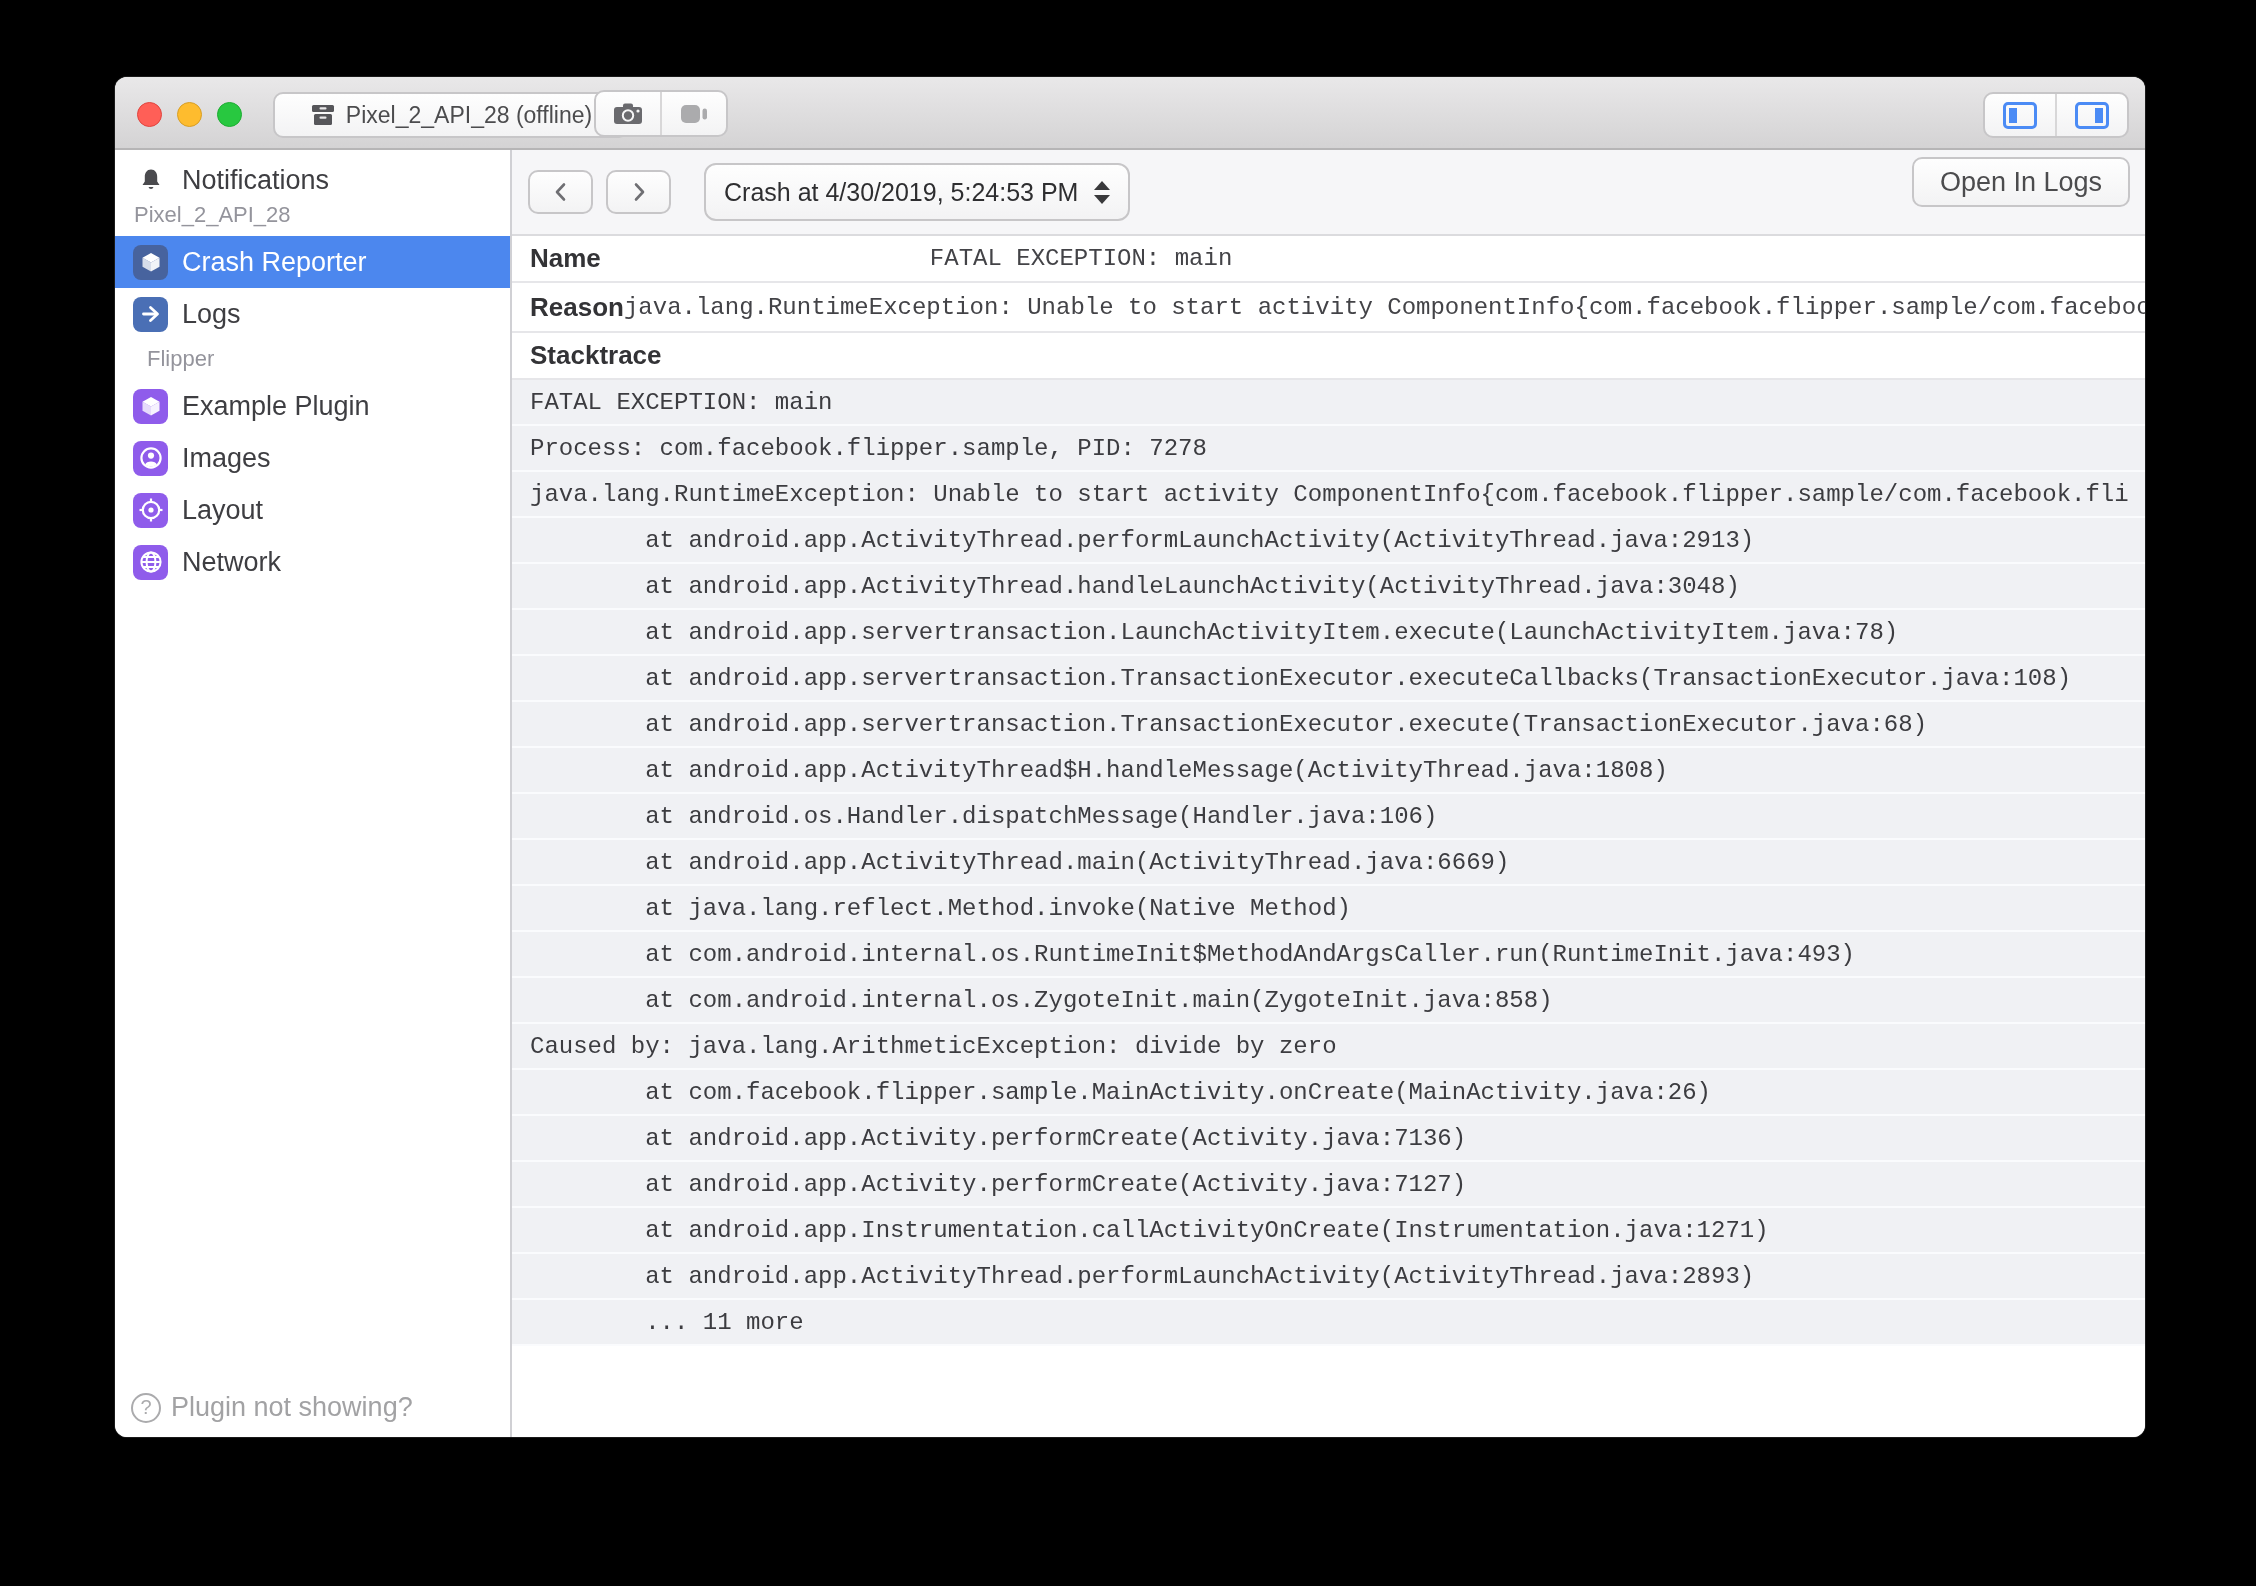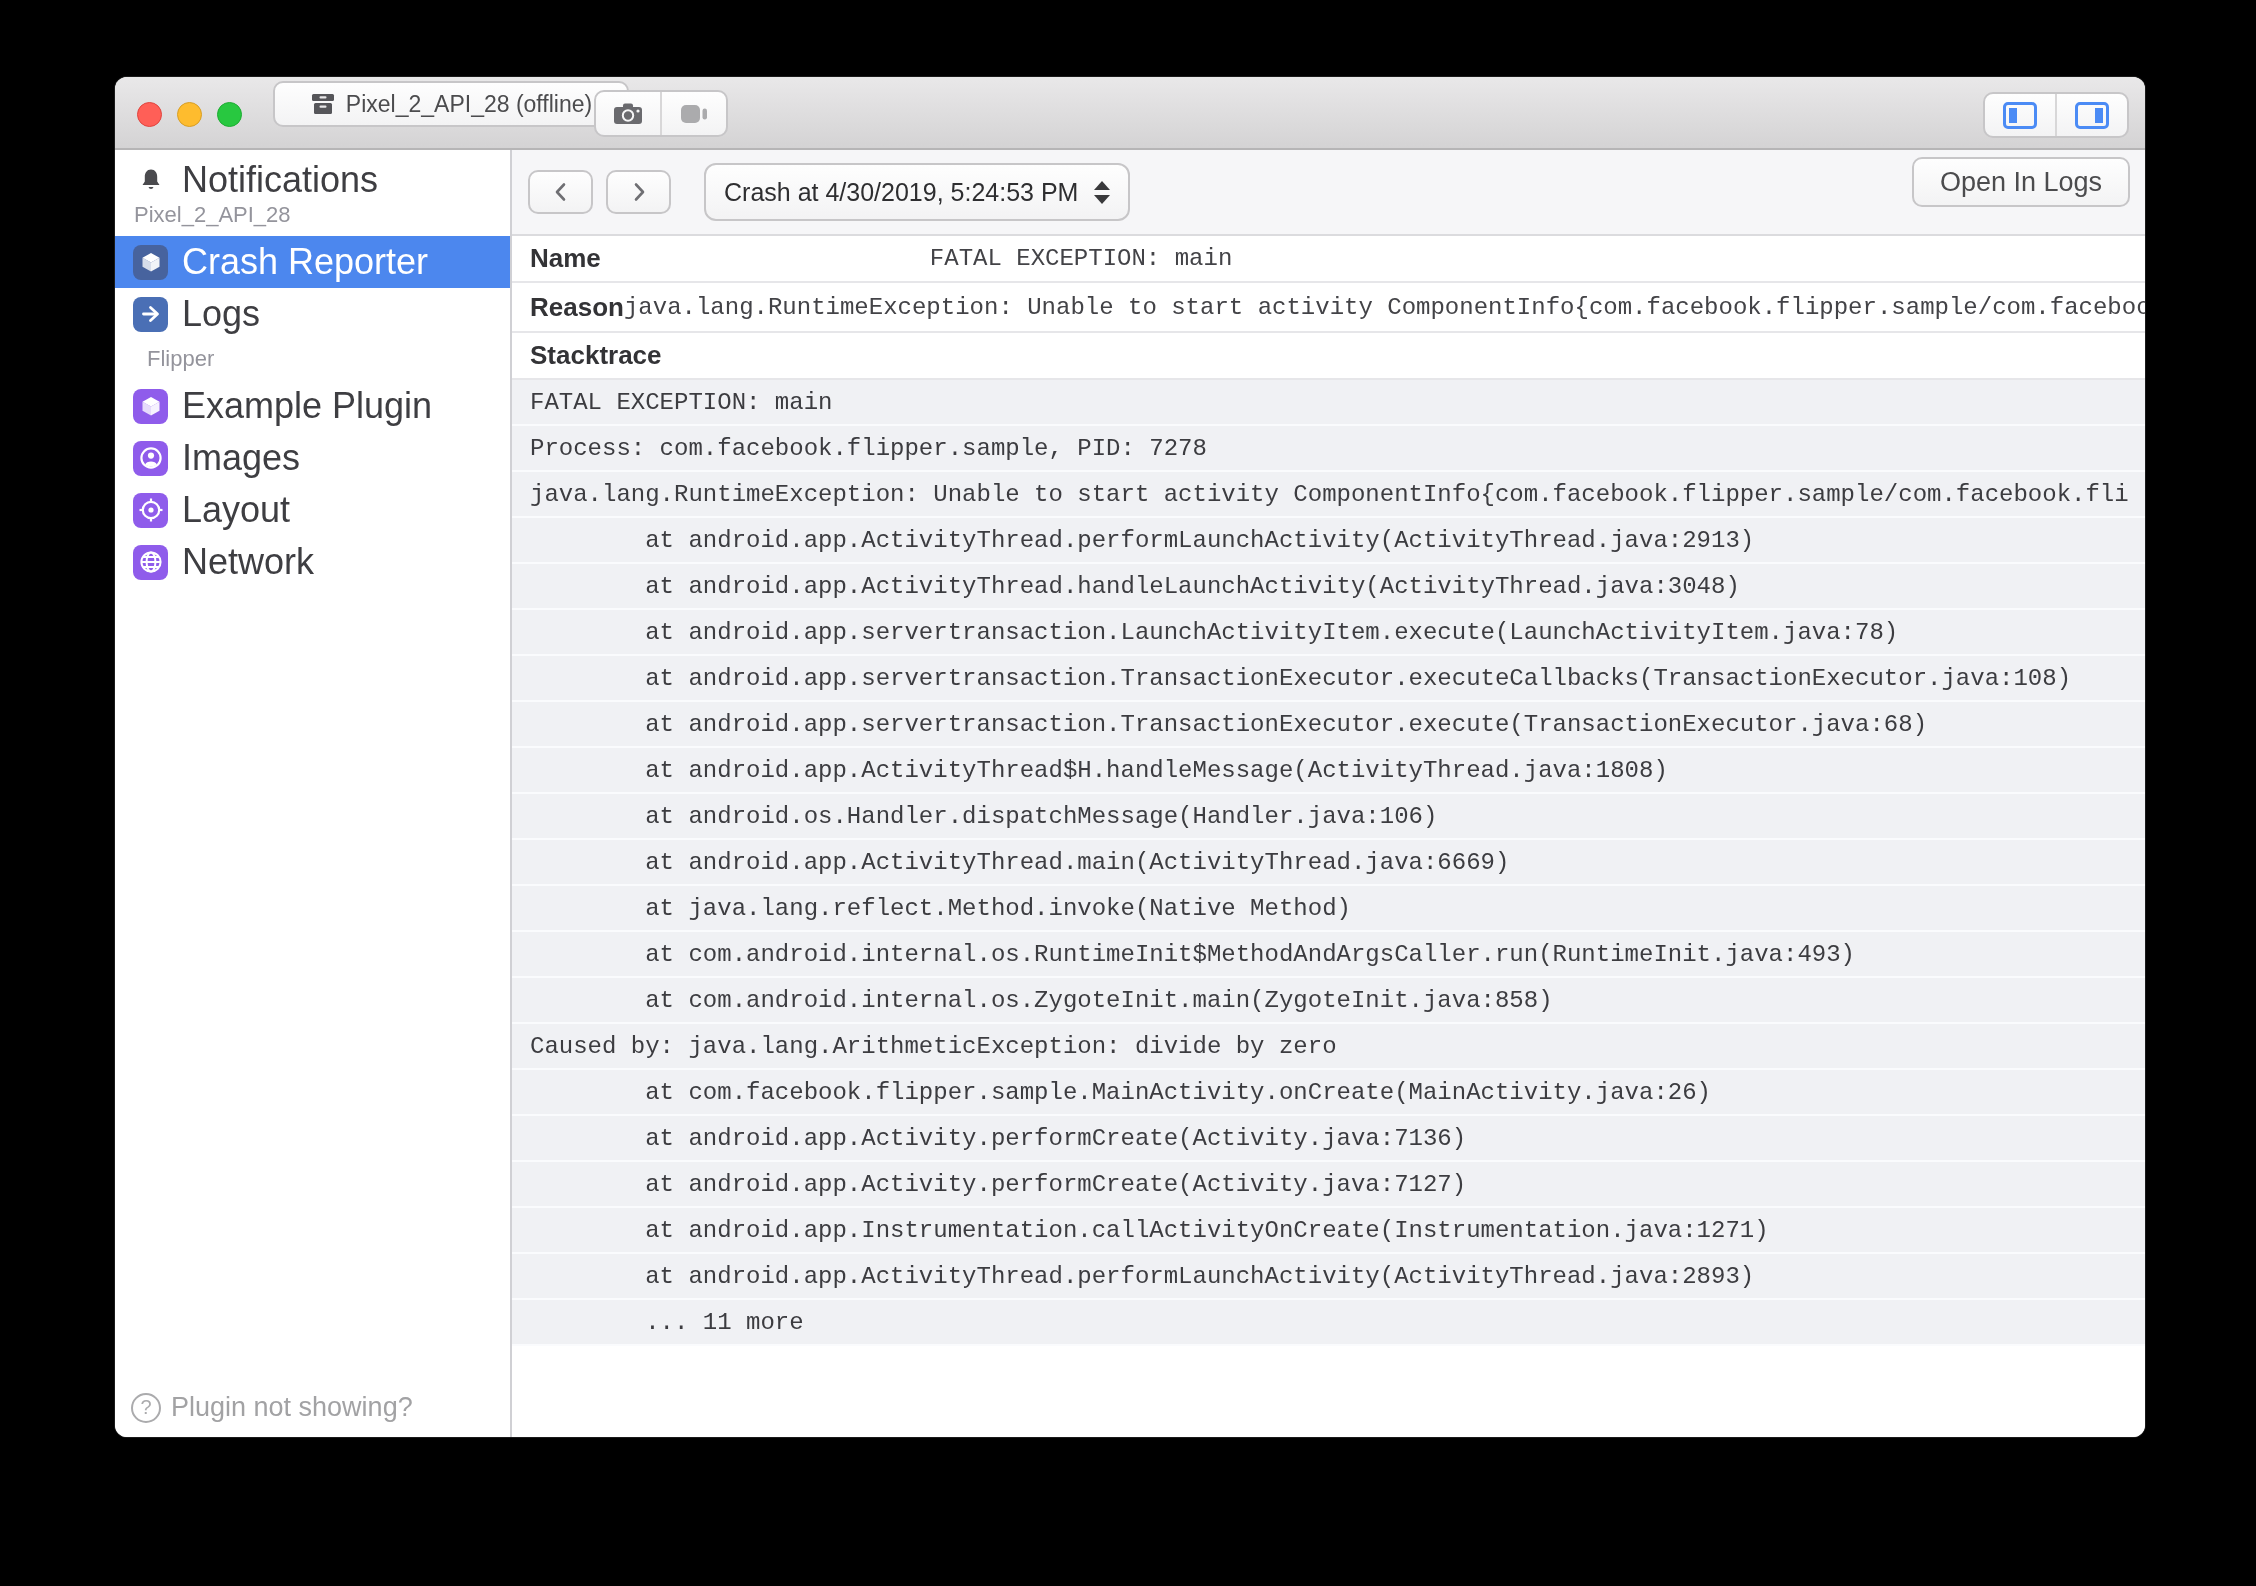--- a/index.html
+++ b/index.html
@@ -24,21 +24,21 @@
   .tl-close { background:#ff5f57; border:1px solid #e0443e; }
   .tl-min   { background:#febc2e; border:1px solid #d89e24; }
   .tl-zoom  { background:#28c840; border:1px solid #1dad32; }
 
   .mac-btn {
     background:linear-gradient(#fefefe,#f3f3f4);
     border:2px solid #c7c6c8; border-radius:10px;
     display:flex; align-items:center; justify-content:center;
     color:#4c4c4e; cursor:default;
   }
-  .device-btn { position:absolute; left:158px; top:4px; width:356px; height:46px; gap:10px;
+  .device-btn { position:absolute; left:158px; top:15px; width:356px; height:46px; gap:10px;
                 font-size:23px; padding:0 14px; overflow:hidden; white-space:nowrap; }
   .capture-group { position:absolute; left:479px; top:13px; width:134px; height:47px;
                    display:flex; background:linear-gradient(#fefefe,#f3f3f4);
                    border:2px solid #c7c6c8; border-radius:10px; overflow:hidden; }
   .capture-group .seg { flex:1; display:flex; align-items:center; justify-content:center; }
   .capture-group .seg + .seg { border-left:2px solid #d8d7d8; }
 
   .panel-toggles { position:absolute; right:16px; top:15px; width:146px; height:46px;
                    display:flex; background:linear-gradient(#fefefe,#f3f3f4);
                    border:2px solid #c7c6c8; border-radius:10px; overflow:hidden; }
@@ -48,21 +48,21 @@
   .ptoggle::after { content:""; position:absolute; top:3px; width:8px; height:15px; background:#4b8bf5; }
   .ptoggle-left::after  { left:3px; }
   .ptoggle-right::after { right:3px; }
 
   
   .app-body { flex:1; display:flex; min-height:0; }
 
   .sidebar { width:397px; flex:none; background:#ffffff; border-right:2px solid #d0d0d4;
              position:relative; padding-top:4px; }
   .side-item { height:52px; display:flex; align-items:center; gap:14px;
-               padding-left:18px; font-size:36px; color:#3e3e42; cursor:default;
+               padding-left:18px; font-size:27px; color:#3e3e42; cursor:default;
                white-space:nowrap; overflow:hidden; }
   .side-item.selected { background:#4c87ee; color:#ffffff; }
   .section-hdr { display:flex; align-items:flex-end; padding:0 0 8px 19px;
                  font-size:22px; color:#94949c; }
   .hdr-device { height:30px; }
   .hdr-flipper { height:40px;padding-left:32px; }
   .plugin-icon { width:35px; height:35px; border-radius:8px; flex:none;
                  display:flex; align-items:center; justify-content:center; }
   .icon-steel { background:#4a6db0; }
   .selected .icon-steel { background:#47639e; }

